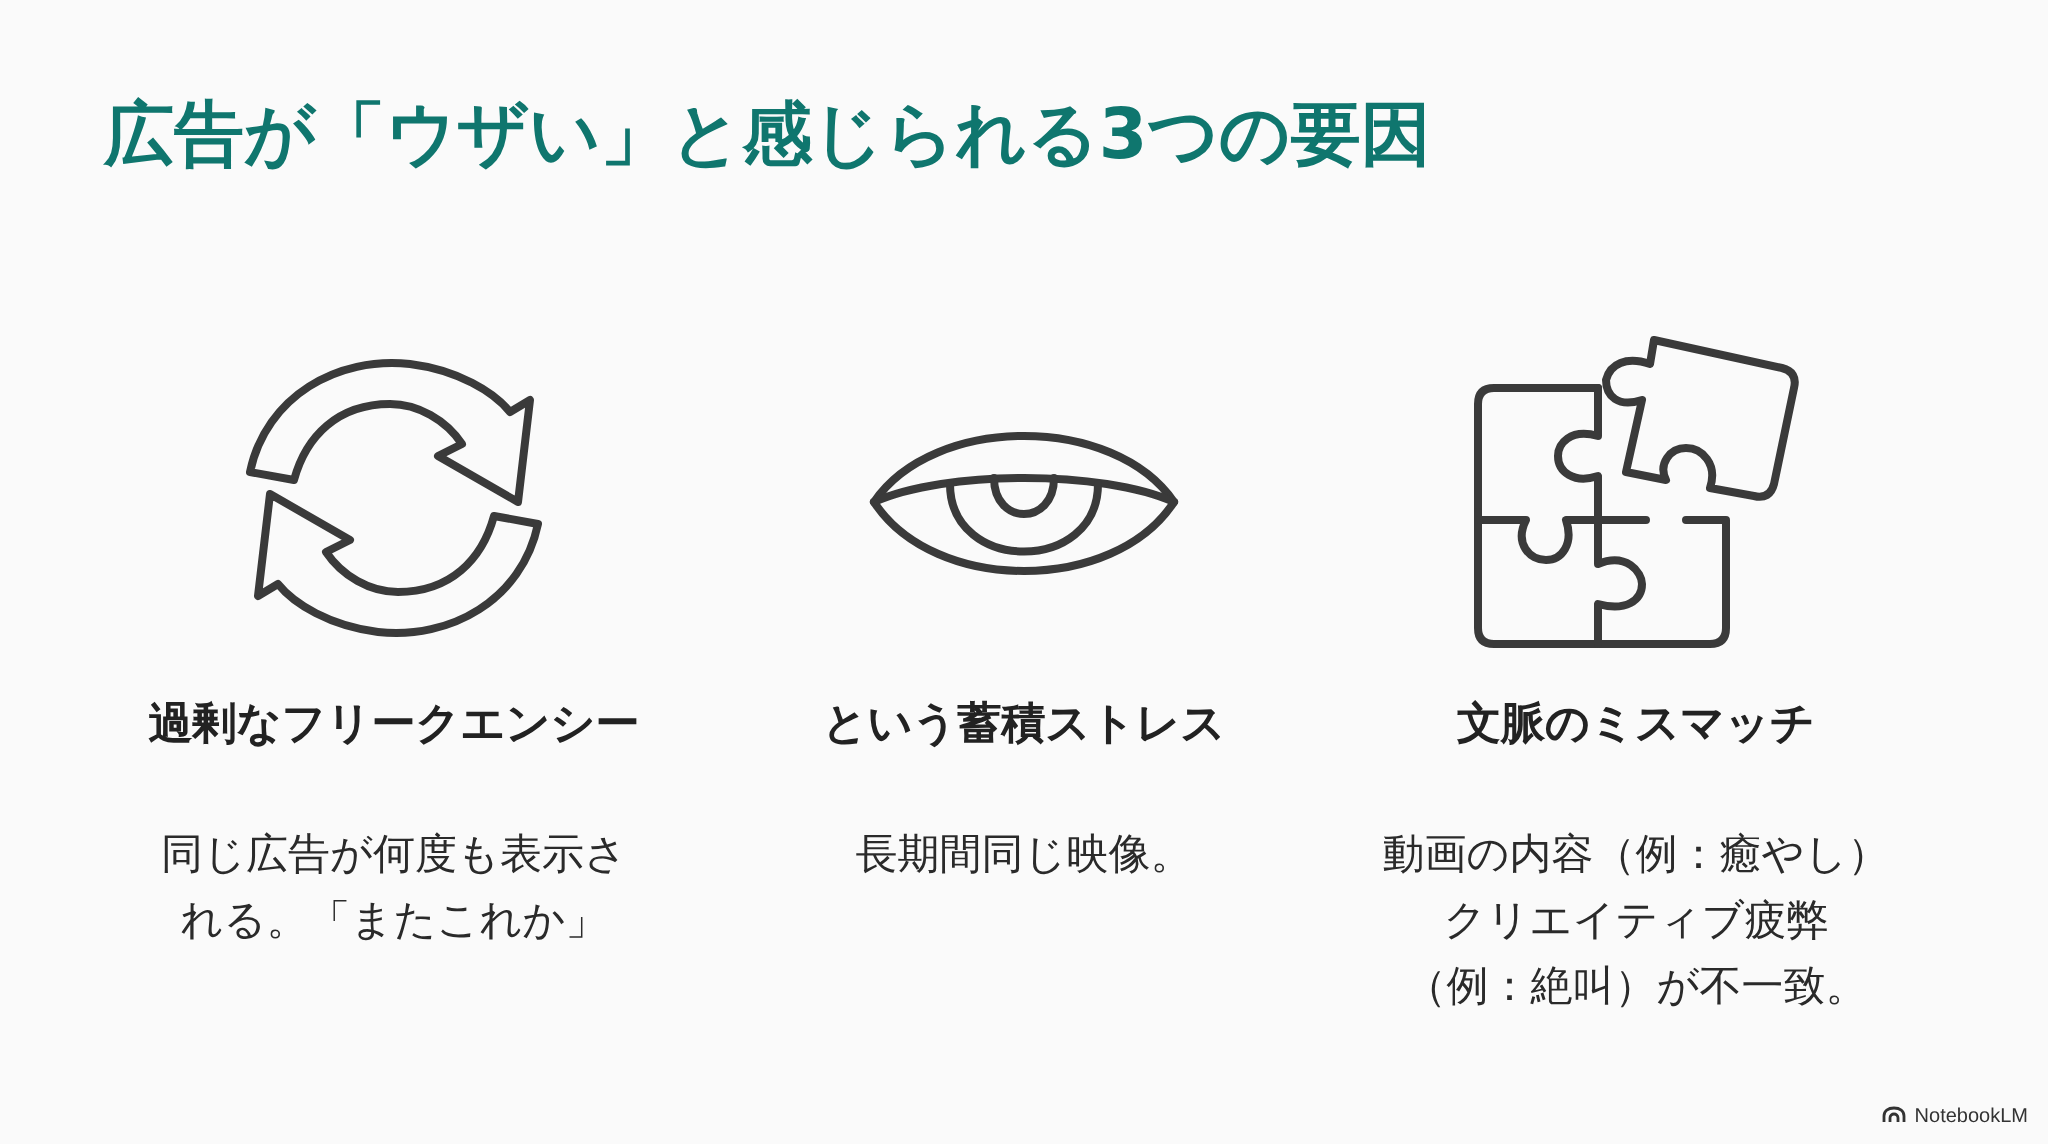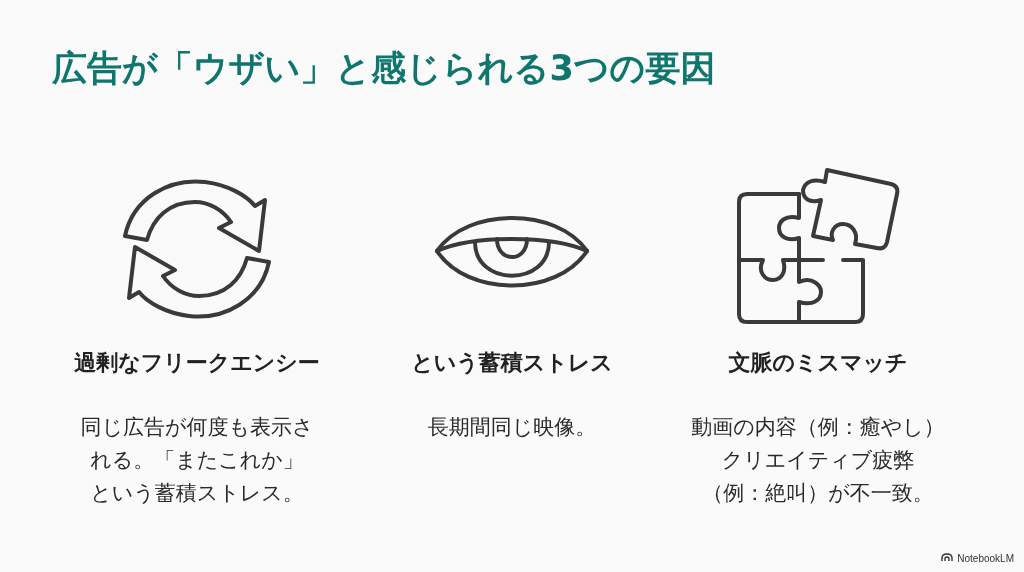--- a/index.html
+++ b/index.html
@@ -90,21 +90,20 @@
 
       <path d="M8 60 C 16 22, 52 2, 88 6 C 112 9, 130 20, 138 30 L 148 24 L 142 75 L 102 52 L 114 46 C 106 34, 92 26, 78 26 C 52 26, 36 42, 30 64 Z"></path>
 
       <path d="M152 86 C 144 124, 108 144, 72 140 C 48 137, 30 126, 22 116 L 12 122 L 18 71 L 58 94 L 46 100 C 54 112, 68 120, 82 120 C 108 120, 124 104, 130 82 Z"></path>
     </svg>
   </div>
   <div class="heading">過剰なフリークエンシー</div>
   <div class="body">
     <div>同じ広告が何度も表示さ</div>
     <div>れる。「またこれか」</div>
-    <div>という蓄積ストレス。</div>
   </div>
 </div>
 
 <div class="col col-2">
   <div class="icon" style="top:201px;">
     <svg width="158" height="100" viewBox="0 0 158 100" fill="none" stroke="#3a3a3a" stroke-width="4" stroke-linecap="round" stroke-linejoin="round">
 
       <path d="M4 50 C 34 6, 124 6, 154 50"></path>
 
       <path d="M4 50 C 34 96, 124 96, 154 50"></path>

